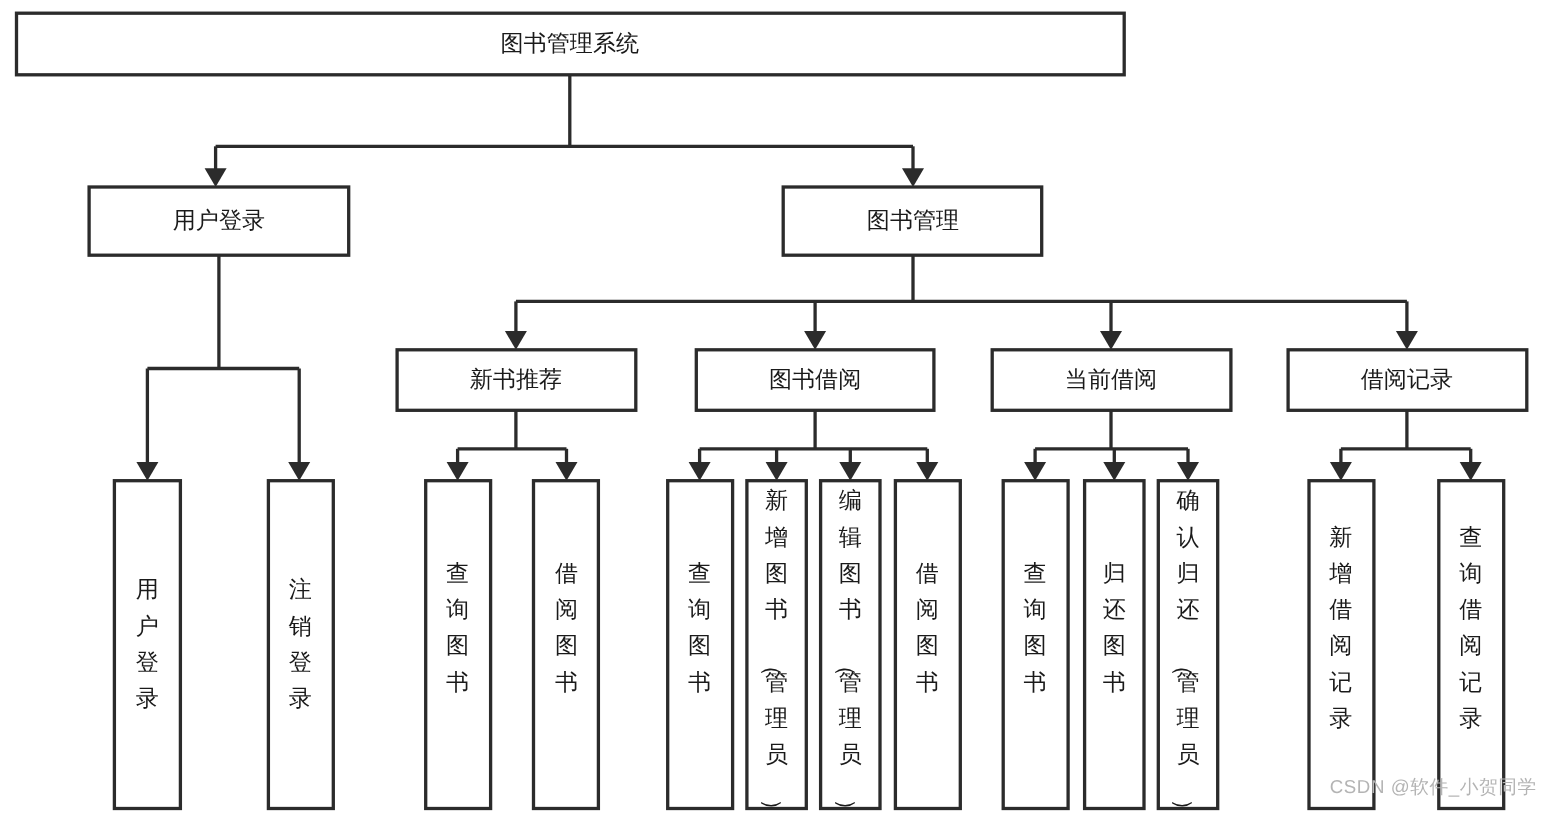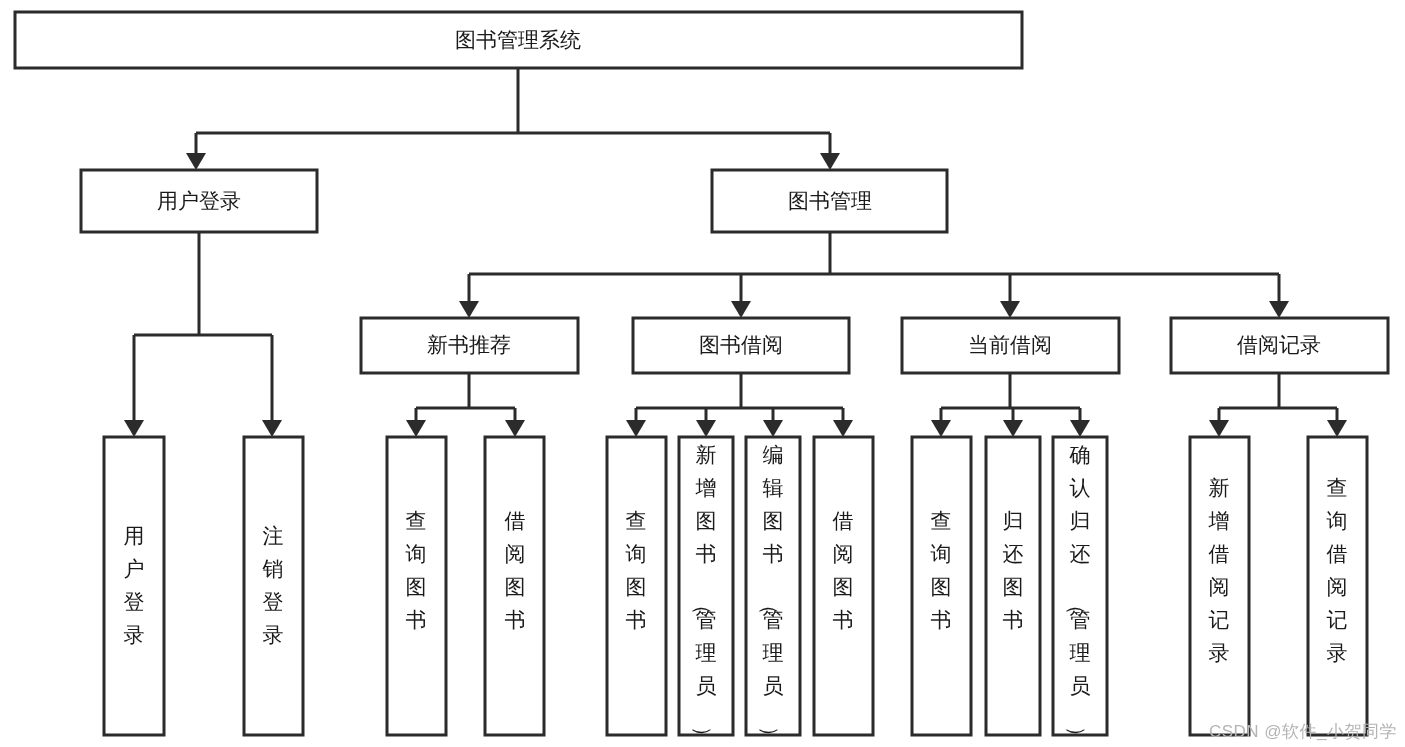--- a/index.html
+++ b/index.html
@@ -42,21 +42,21 @@
     stroke-width: 3;
     fill: none;
   }
   .arrow-head {
     fill: #2b2b2b;
     stroke: none;
   }
   .watermark {
     position: absolute;
     right: 8px;
-    bottom: 4px;
+    bottom: 20px;
     font-family: "Liberation Sans", "DejaVu Sans", sans-serif;
     font-size: 17px;
     color: #b4b4b4;
     white-space: nowrap;
     letter-spacing: 0.5px;
     pointer-events: none;
   }
 </style>
 </head>
 <body>

